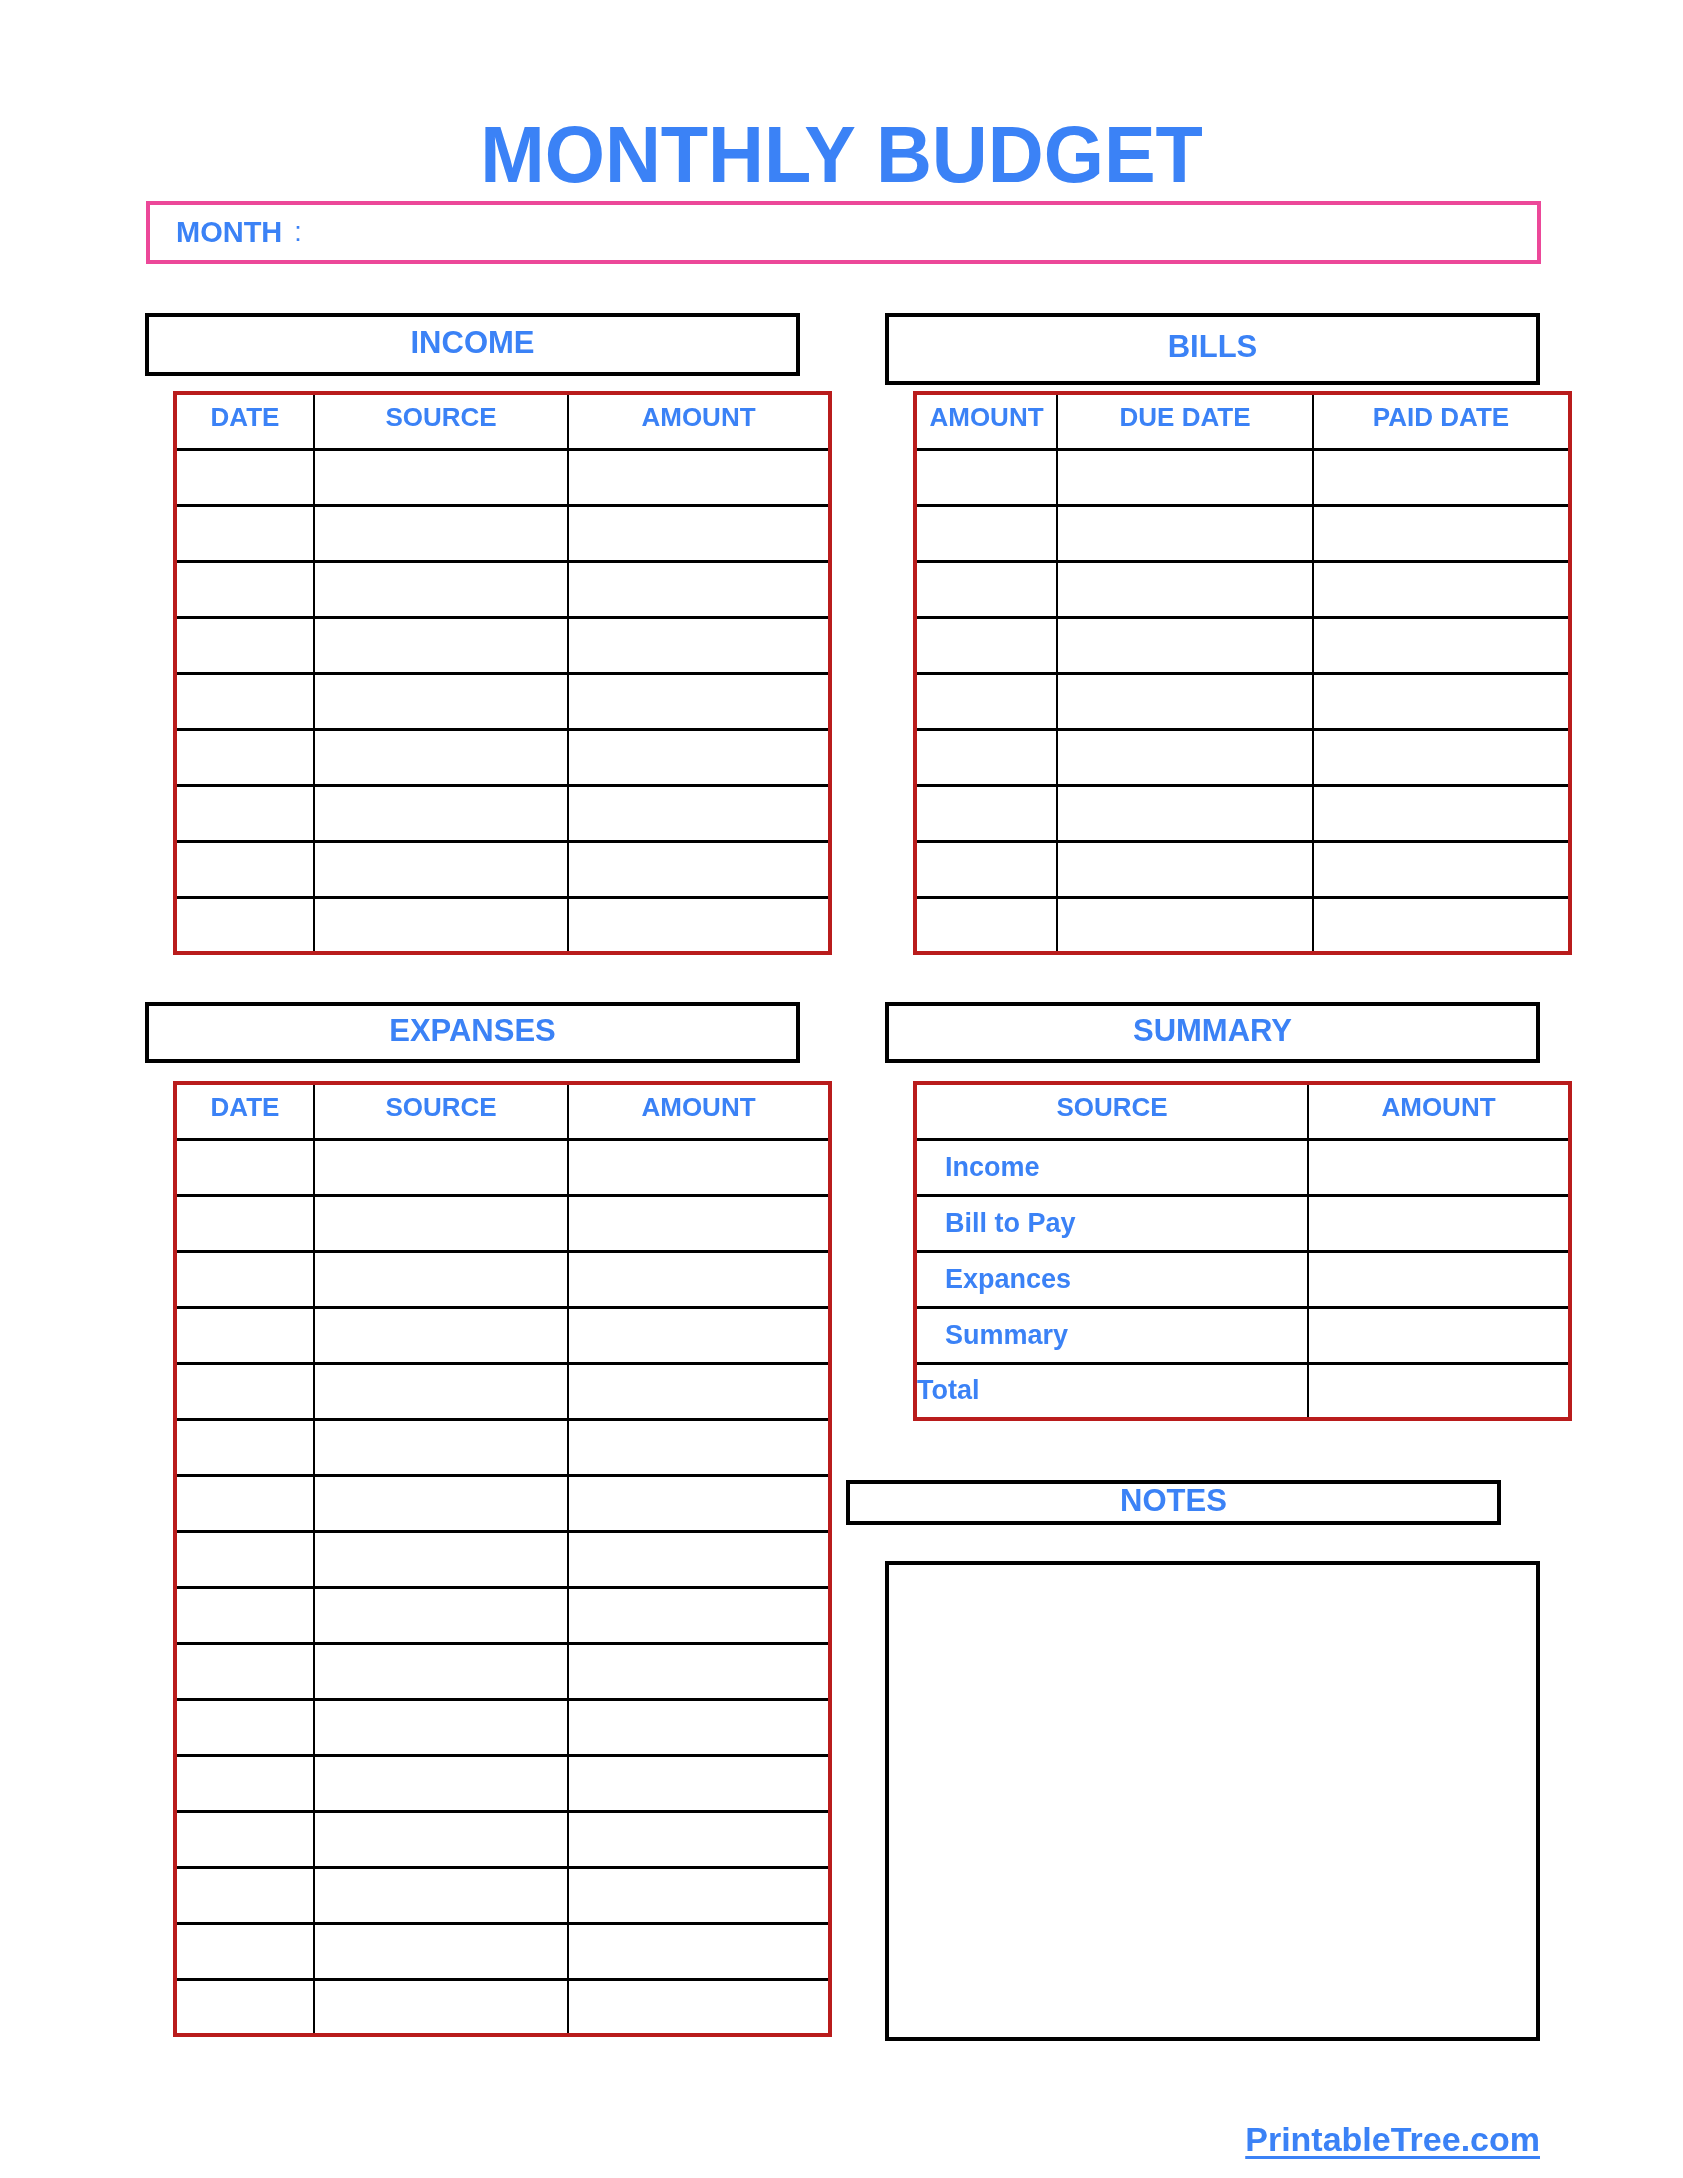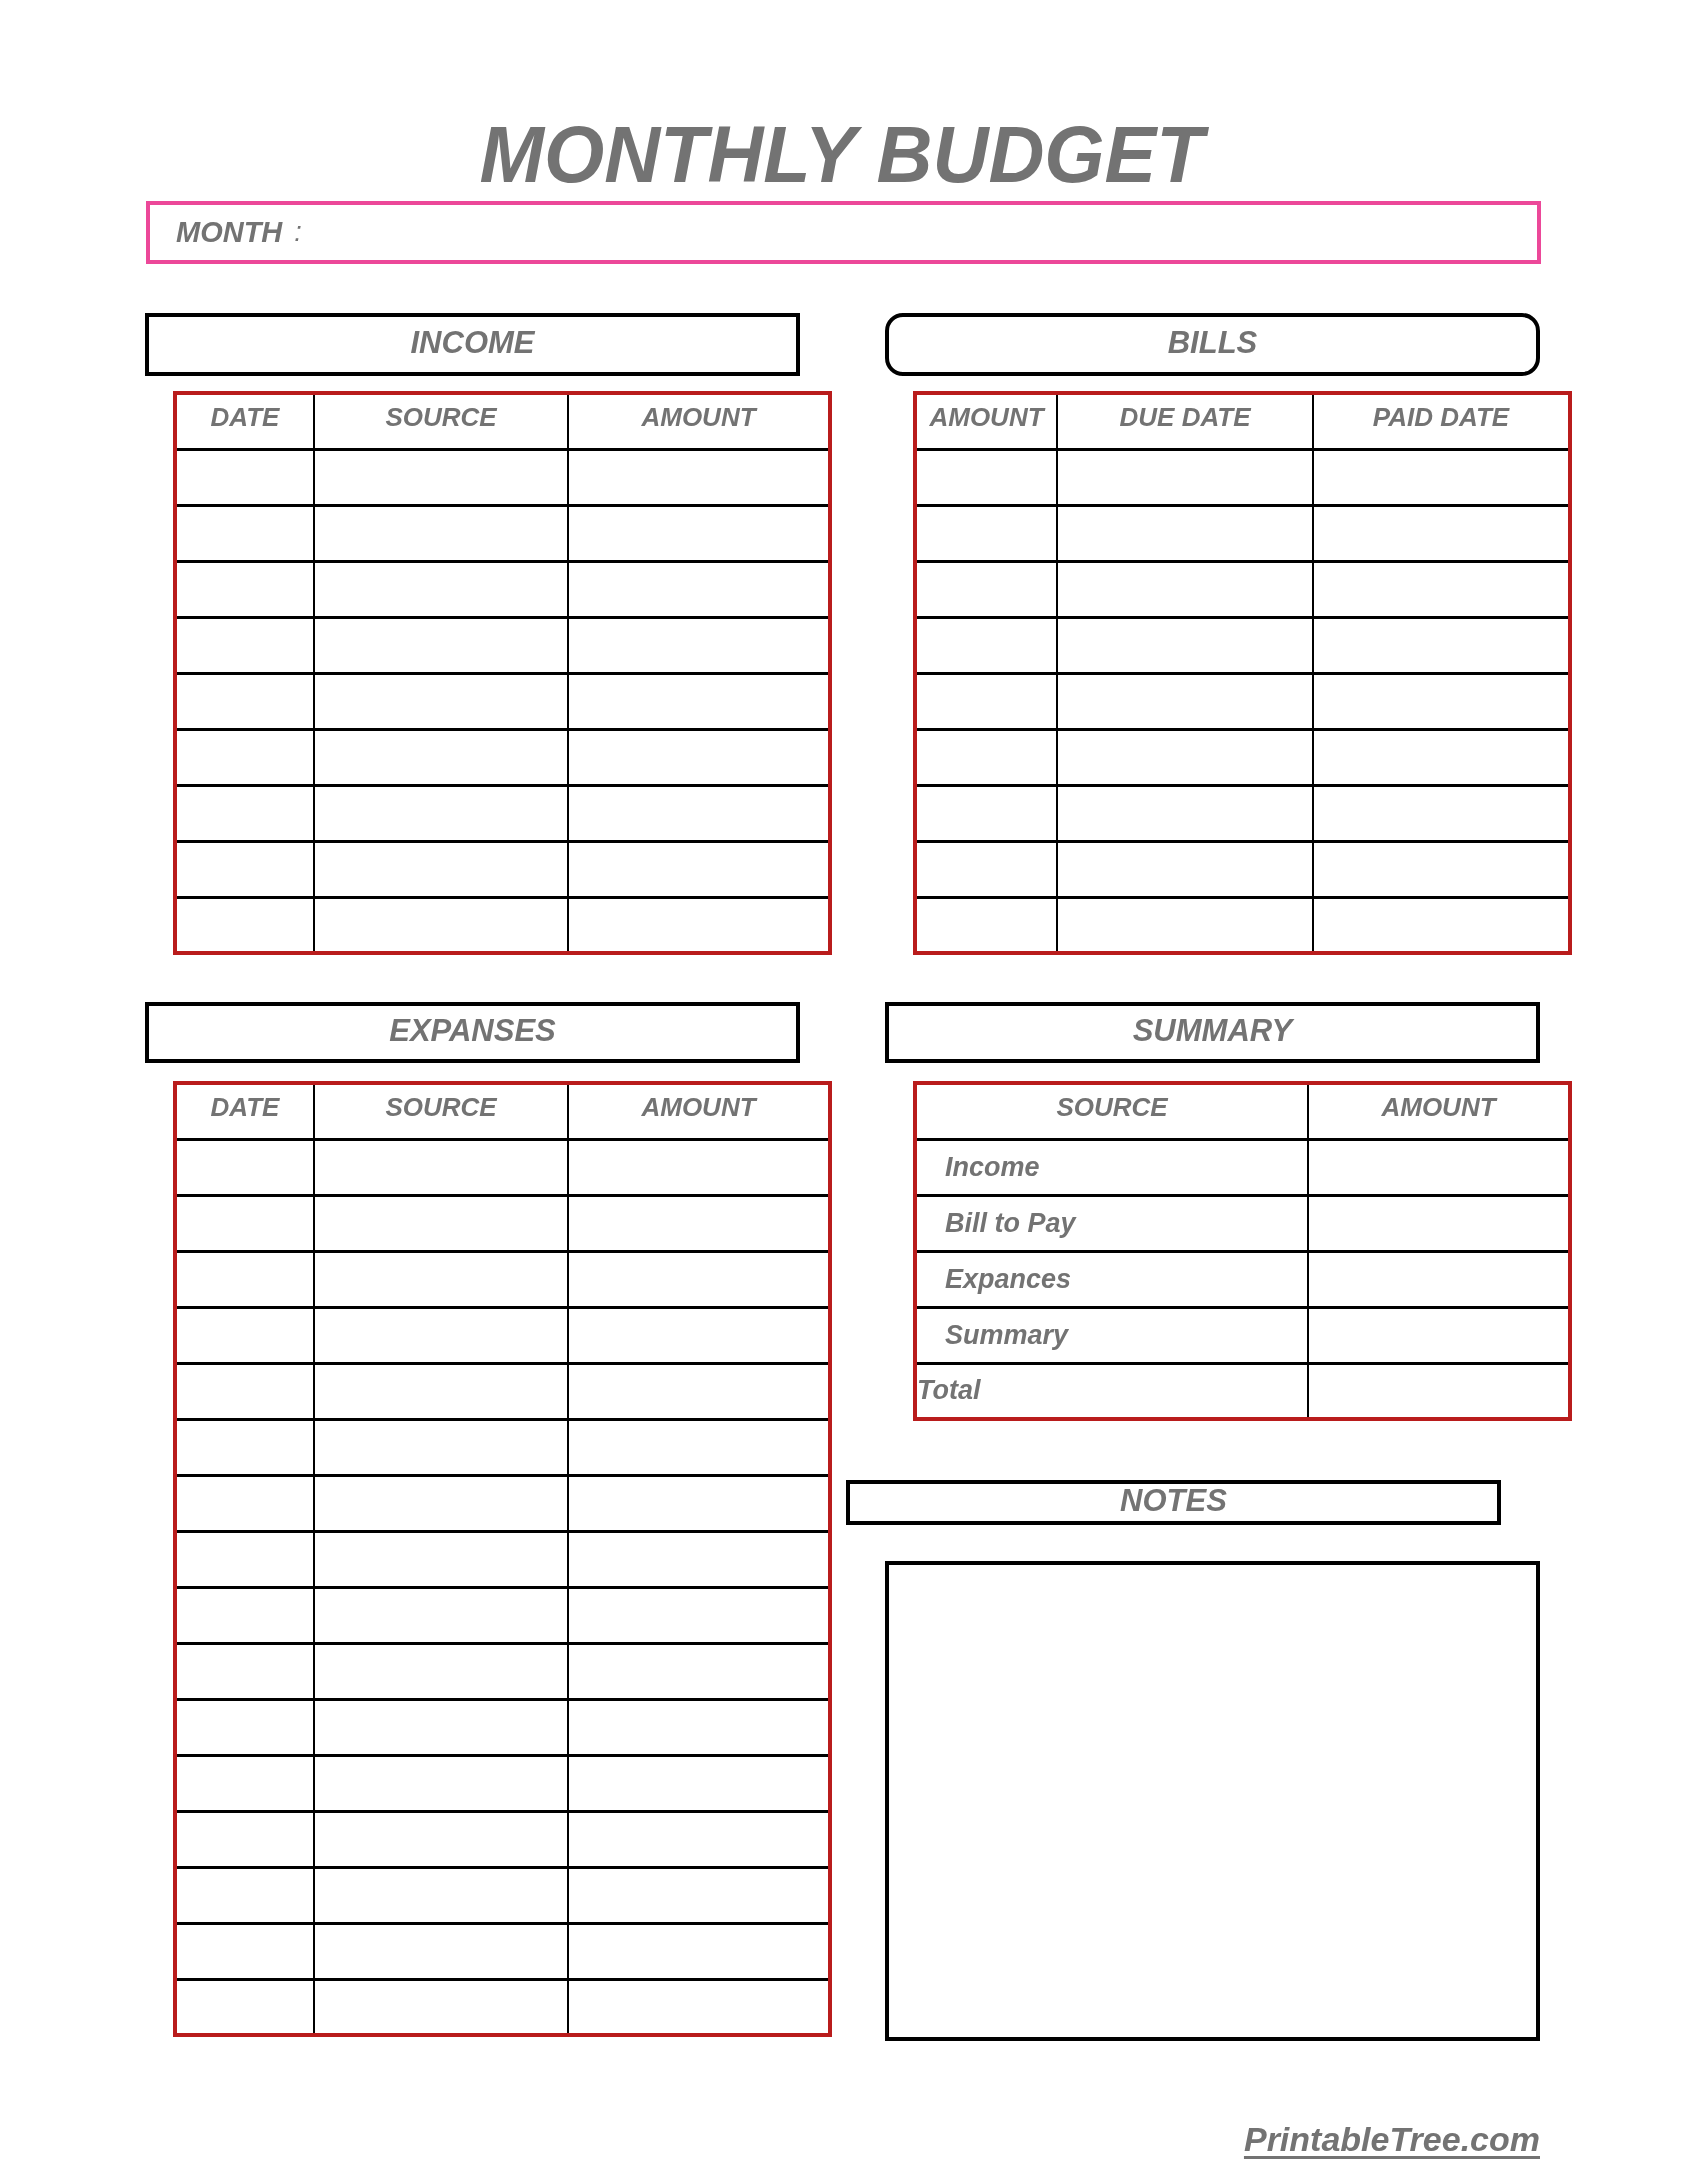--- a/index.html
+++ b/index.html
@@ -1,23 +1,22 @@
 <!DOCTYPE html>
 <html><head>
 <meta charset="utf-8">
 <style>
   html,body{margin:0;padding:0;background:#ffffff;}
   .sheet{
     position:relative;
     width:1683px;height:2178px;
     background:#ffffff;
     font-family:"Liberation Sans", sans-serif;
-    color:#737373;
+    color:#3b82f6;
     overflow:hidden;
-    font-style:italic;
   }
   .page-title{
     position:absolute;
     left:0;top:109px;width:1683px;
     text-align:center;
     font-size:79px;
     font-weight:700;
     letter-spacing:0px;
     transform:scaleX(0.98);
     white-space:nowrap;
@@ -35,21 +34,21 @@
   .month-value{flex:1;height:100%;}
   .sec-header{
     position:absolute;
     border:4px solid #000;
     box-sizing:border-box;
     display:flex;align-items:center;justify-content:center;
     font-size:31px;font-weight:700;
     padding-bottom:4px;
   }
   .hdr-income {left:145px;top:313px;width:655px;height:63px;}
-  .hdr-bills  {left:885px;top:313px;width:655px;height:63px;border-radius:18px;}
+  .hdr-bills  {left:885px;top:313px;width:655px;height:72px;}
   .hdr-expanses{left:145px;top:1002px;width:655px;height:61px;}
   .hdr-summary {left:885px;top:1002px;width:655px;height:61px;}
   .hdr-notes   {left:846px;top:1480px;width:655px;height:45px;}
   table.ft{
     position:absolute;
     border-collapse:collapse;
     table-layout:fixed;
     border:4px solid #b91c1c;
     margin-left:28px;
   }

